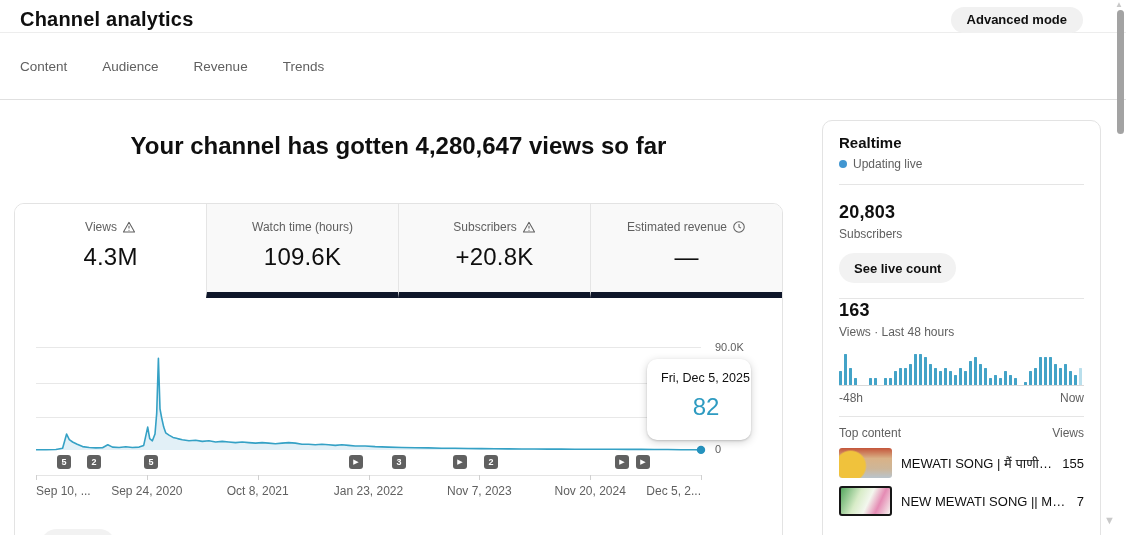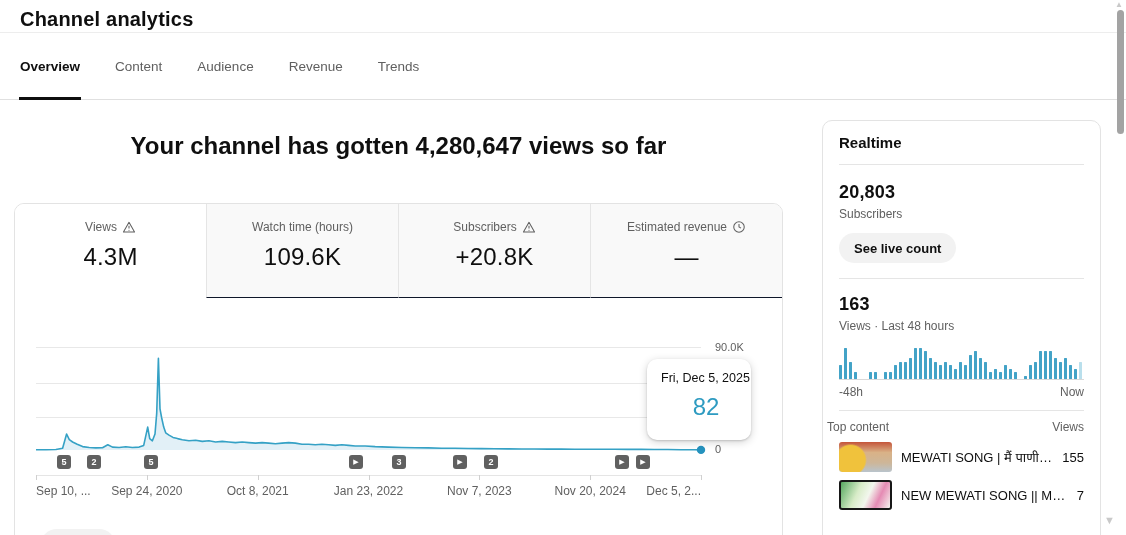--- a/index.html
+++ b/index.html
@@ -19,21 +19,21 @@
   #date-picker { position:absolute; right:28px; top:8px; width:220px; height:50px; cursor:pointer; }
   #date-range { font-size:12px; color:#606060; }
   #date-preset { font-size:15px; color:#0f0f0f; margin-top:3px; }
   #date-chevron { position:absolute; right:10px; top:18px; }
   
   #headline { position:absolute; left:14px; top:132px; width:769px; text-align:center; font-size:24px; font-weight:700; }
   
   #main-card { position:absolute; left:14px; top:203px; width:769px; height:400px;
     border:1px solid #e3e3e3; border-radius:10px; background:#fff; overflow:hidden; }
   #metric-strip { display:flex; height:94px; }
-  .metric-card { flex:1 1 0; background:#f9f9f9; border-left:1px solid #e5e5e5; border-bottom:1px solid #0f172a;
+  .metric-card { flex:1 1 0; background:#f9f9f9; border-left:1px solid #e5e5e5; border-bottom:6px solid #0f172a;
     text-align:center; padding-top:16px; cursor:pointer; }
   .metric-card.selected { background:#fff; border-bottom:none; }
   .metric-card:first-child { border-left:none; }
   .metric-label { font-size:12px; color:#606060; display:flex; justify-content:center; align-items:center; gap:5px; }
   .metric-value { font-size:24px; color:#0f0f0f; margin-top:9px; letter-spacing:.2px; }
   
   #plot { position:absolute; left:21px; top:143px; width:665px; height:103px; }
   .gridline { position:absolute; left:0; width:665px; height:1px; background:#e8e8e8; }
   #main-svg { position:absolute; left:0; top:0; overflow:visible; }
   .ylabel { position:absolute; left:700px; font-size:11px; color:#606060; }
@@ -59,44 +59,44 @@
   #rt-live { display:flex; align-items:center; gap:6px; margin-top:6px; font-size:12px; color:#606060; }
   #live-dot { width:8px; height:8px; border-radius:50%; }
   .rt-divider { height:1px; background:#e5e5e5; margin:0 16px; }
   .big-num { font-size:18px; font-weight:700; letter-spacing:.2px; }
   .sub-label { font-size:12px; color:#606060; margin-top:4px; }
   #see-live-btn { margin-top:12px; height:30px; padding:0 15px; background:#f2f2f2; border:none;
     border-radius:15px; font-size:13px; font-weight:700; color:#0f0f0f; cursor:pointer; }
   #rt-bars { margin:14px 16px 0 16px; height:33px; display:flex; align-items:flex-end; gap:2px; border-bottom:1px solid #d9d9d9; }
   #rt-bars .bar { width:3px; border-radius:0.5px; }
   #rt-bar-labels { display:flex; justify-content:space-between; font-size:12px; color:#606060; margin:5px 16px 0 16px; }
-  #tc-header { display:flex; justify-content:space-between; font-size:12px; color:#606060; margin:9px 16px 0 4px; }
+  #tc-header { display:flex; justify-content:space-between; font-size:12px; color:#606060; margin:9px 16px 0 16px; }
   .tc-row { display:flex; align-items:center; gap:9px; margin:8px 16px 0 16px; height:30px; cursor:pointer; }
   .thumb { width:53px; height:30px; border-radius:3px; flex:none; }
   #thumb-1 { background:radial-gradient(circle at 22% 60%, #f0c23c 0 32%, rgba(240,194,60,0) 36%),
              linear-gradient(180deg,#c4553a 0%,#d9b287 35%,#cdb699 70%,#b9c4cc 100%); }
   #thumb-2 { background:linear-gradient(115deg,#56a860 0%,#d8ecc8 35%,#f3f7ee 55%,#e58bb4 75%,#f6f3ef 100%);
              border:2px solid #171717; }
   .tc-title { flex:1; font-size:13px; color:#0f0f0f; white-space:nowrap; overflow:hidden; text-overflow:ellipsis; }
   .tc-views { font-size:13px; color:#0f0f0f; }
   
   #scroll-thumb { position:absolute; right:2px; top:10px; width:7px; height:124px; background:#a3a3a3; border-radius:4px; cursor:pointer; }
   #scroll-up { position:absolute; right:3px; top:0px; font-size:8px; color:#c9c9c9; }
   #scroll-down-hint { position:absolute; right:11px; top:514px; font-size:11px; color:#c9c9c9; }
 </style>
 </head>
 <body>
 
 <div id="topbar">
   <div id="page-title">Channel analytics</div>
+  <button id="advanced-btn">Advanced mode</button>
 </div>
 
 <div id="tabbar">
   <div class="tabs">
-    <div class="tab active">Overview</div>
     <div class="tab">Content</div>
     <div class="tab">Audience</div>
     <div class="tab">Revenue</div>
     <div class="tab">Trends</div>
   </div>
 </div>
 
 <div id="headline">Your channel has gotten 4,280,647 views so far</div>
 
 <div id="main-card">
@@ -186,28 +186,32 @@
   <div id="tooltip">
     <div id="tooltip-date">Fri, Dec 5, 2025</div>
     <div id="tooltip-value" style="color: rgb(46, 155, 193);">82</div>
   </div>
 
   <button id="see-more-btn"></button>
 </div>
 
 <div id="realtime-card">
   <div id="rt-title" class="rc-pad">Realtime</div>
+  <div id="rt-live" class="rc-pad">
+    <span id="live-dot" style="background: rgb(65, 150, 209);"></span>
+    <span>Updating live</span>
+  </div>
   <div class="rt-divider" style="margin-top:13px"></div>
 
   <div class="big-num rc-pad" style="margin-top:17px">20,803</div>
   <div class="sub-label rc-pad">Subscribers</div>
   <div class="rc-pad"><button id="see-live-btn">See live count</button></div>
   <div class="rt-divider" style="margin-top:15px"></div>
 
-  <div class="big-num rc-pad" style="margin-top:15px">163</div>
+  <div class="big-num rc-pad" style="margin-top:1px">163</div>
   <div class="sub-label rc-pad">Views · Last 48 hours</div>
   <div id="rt-bars">
       <div class="bar" style="height: 13.7778px; background: rgb(67, 163, 199);"></div>
       <div class="bar" style="height: 31px; background: rgb(67, 163, 199);"></div>
       <div class="bar" style="height: 17.2222px; background: rgb(67, 163, 199);"></div>
       <div class="bar" style="height: 6.88889px; background: rgb(67, 163, 199);"></div>
       <div class="bar" style="height: 1px; background: transparent;"></div>
       <div class="bar" style="height: 1px; background: transparent;"></div>
       <div class="bar" style="height: 6.88889px; background: rgb(67, 163, 199);"></div>
       <div class="bar" style="height: 6.88889px; background: rgb(67, 163, 199);"></div>

